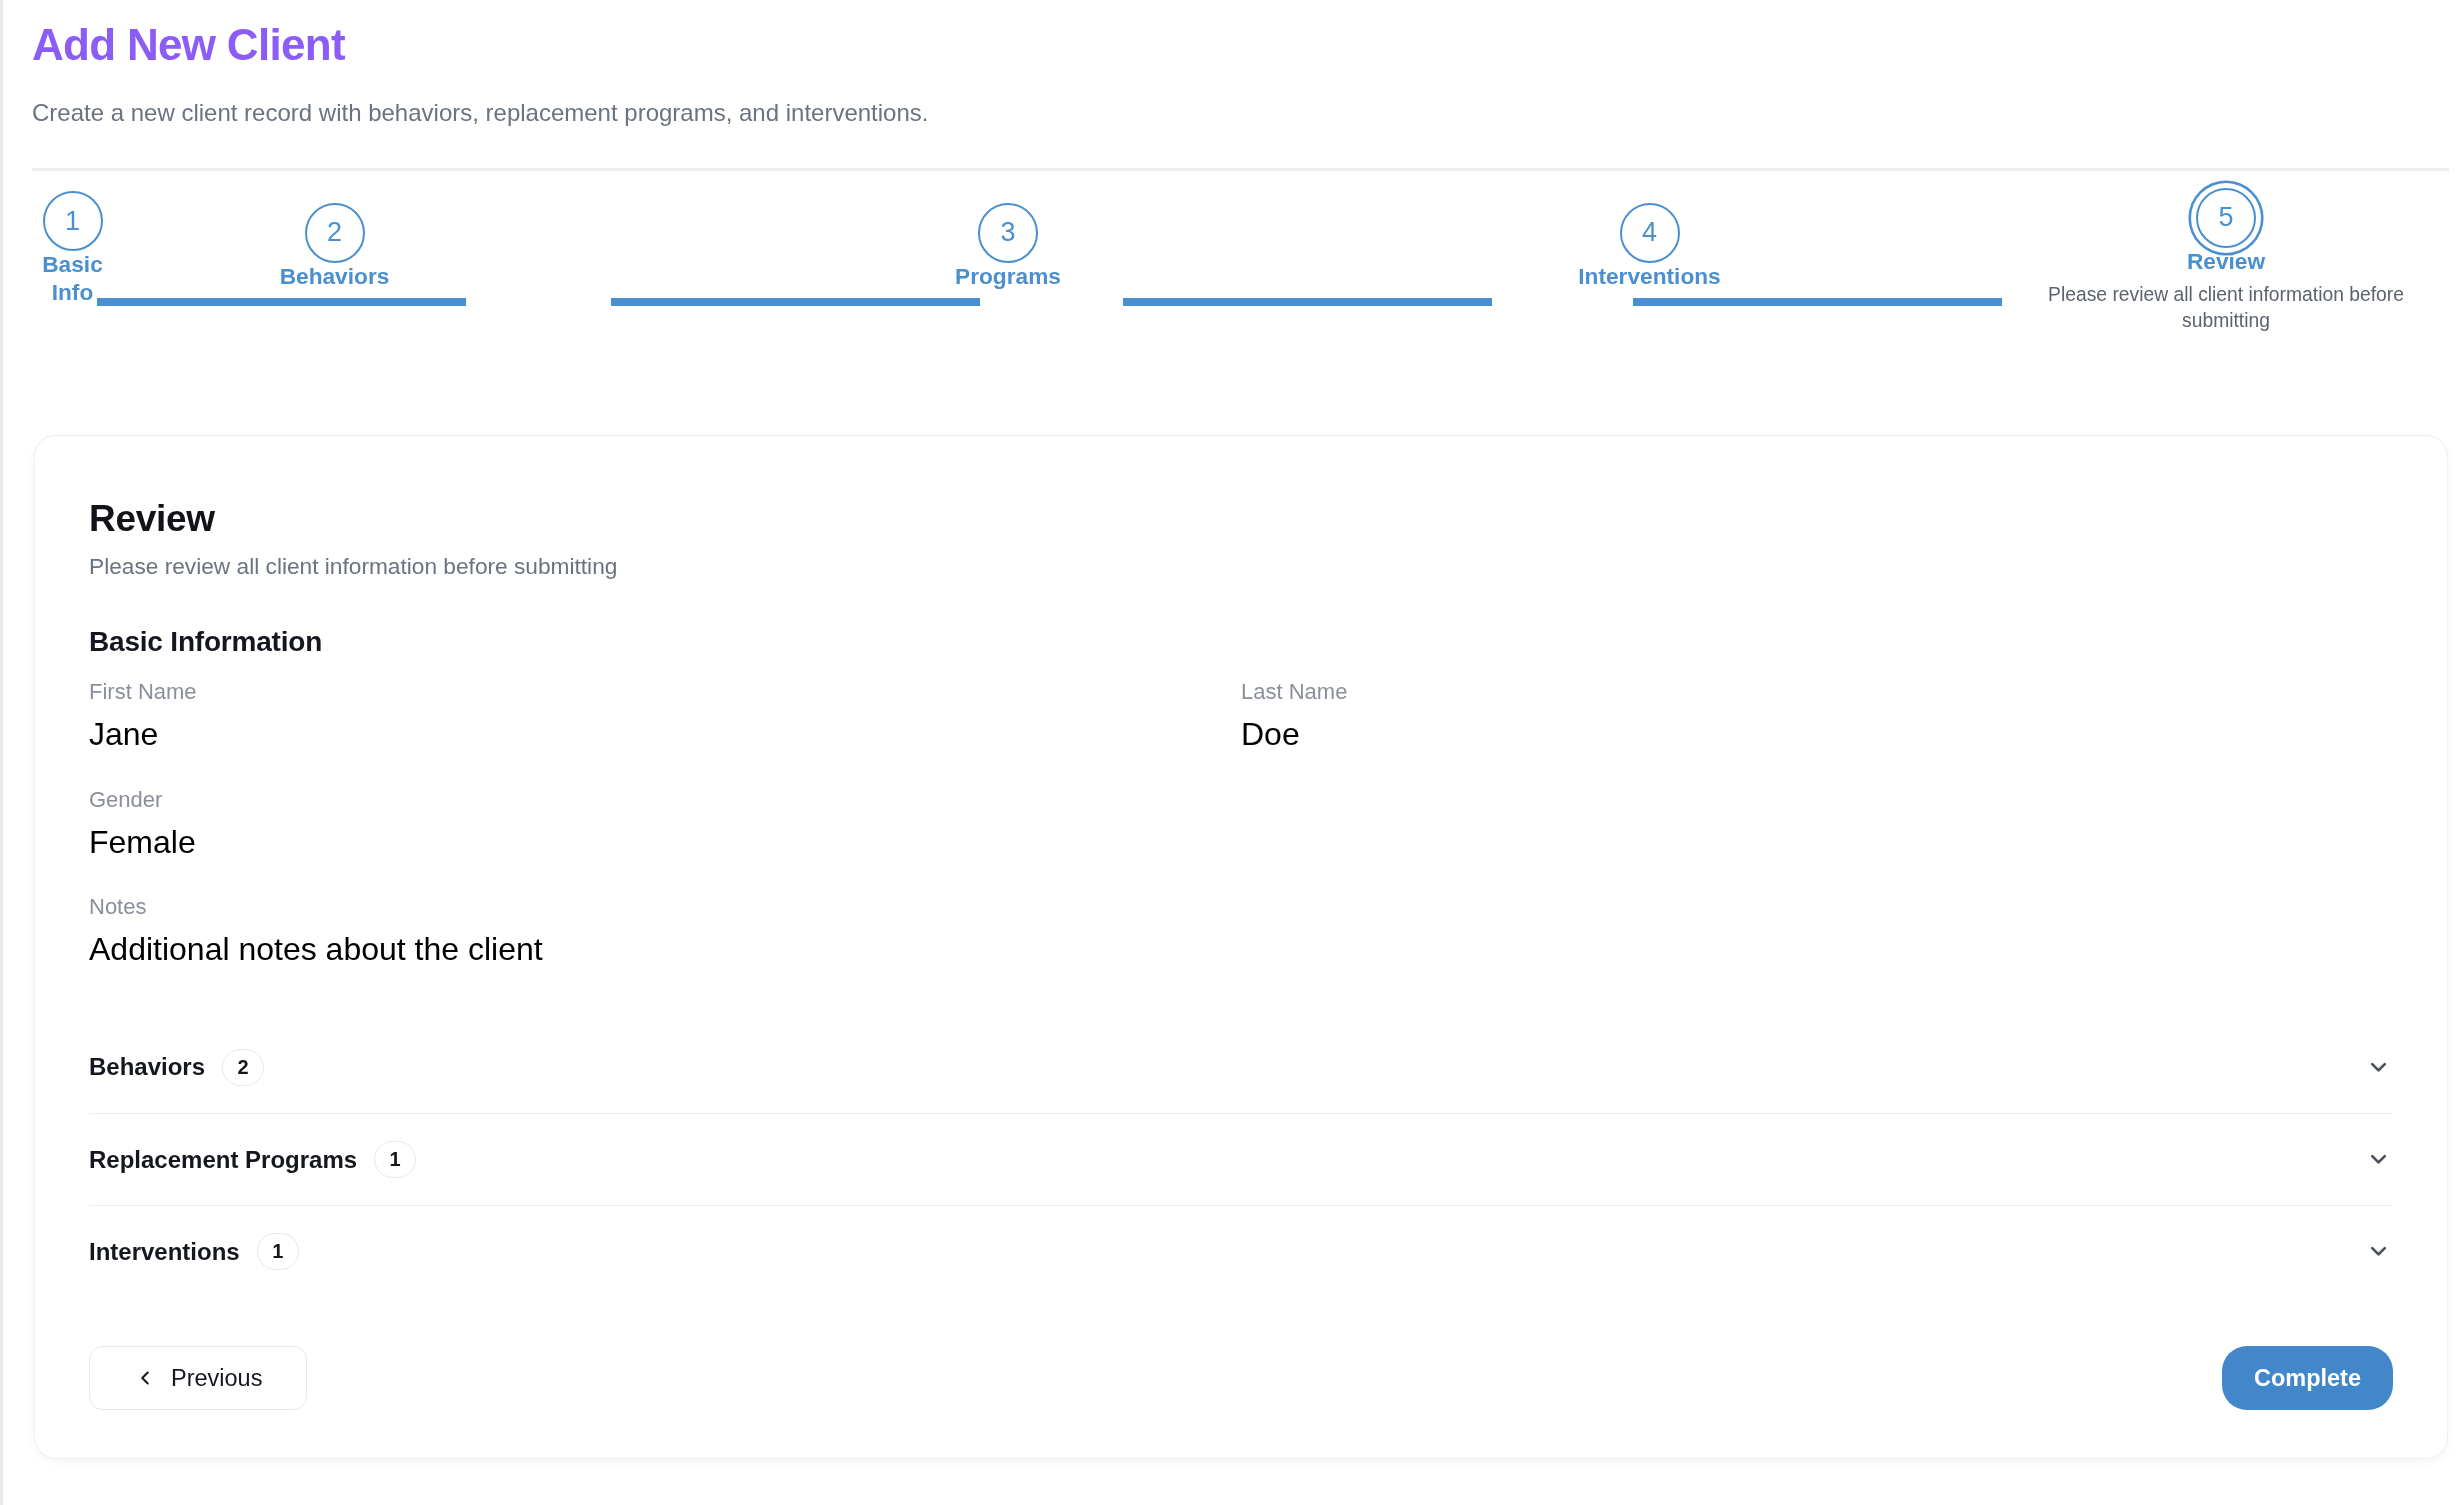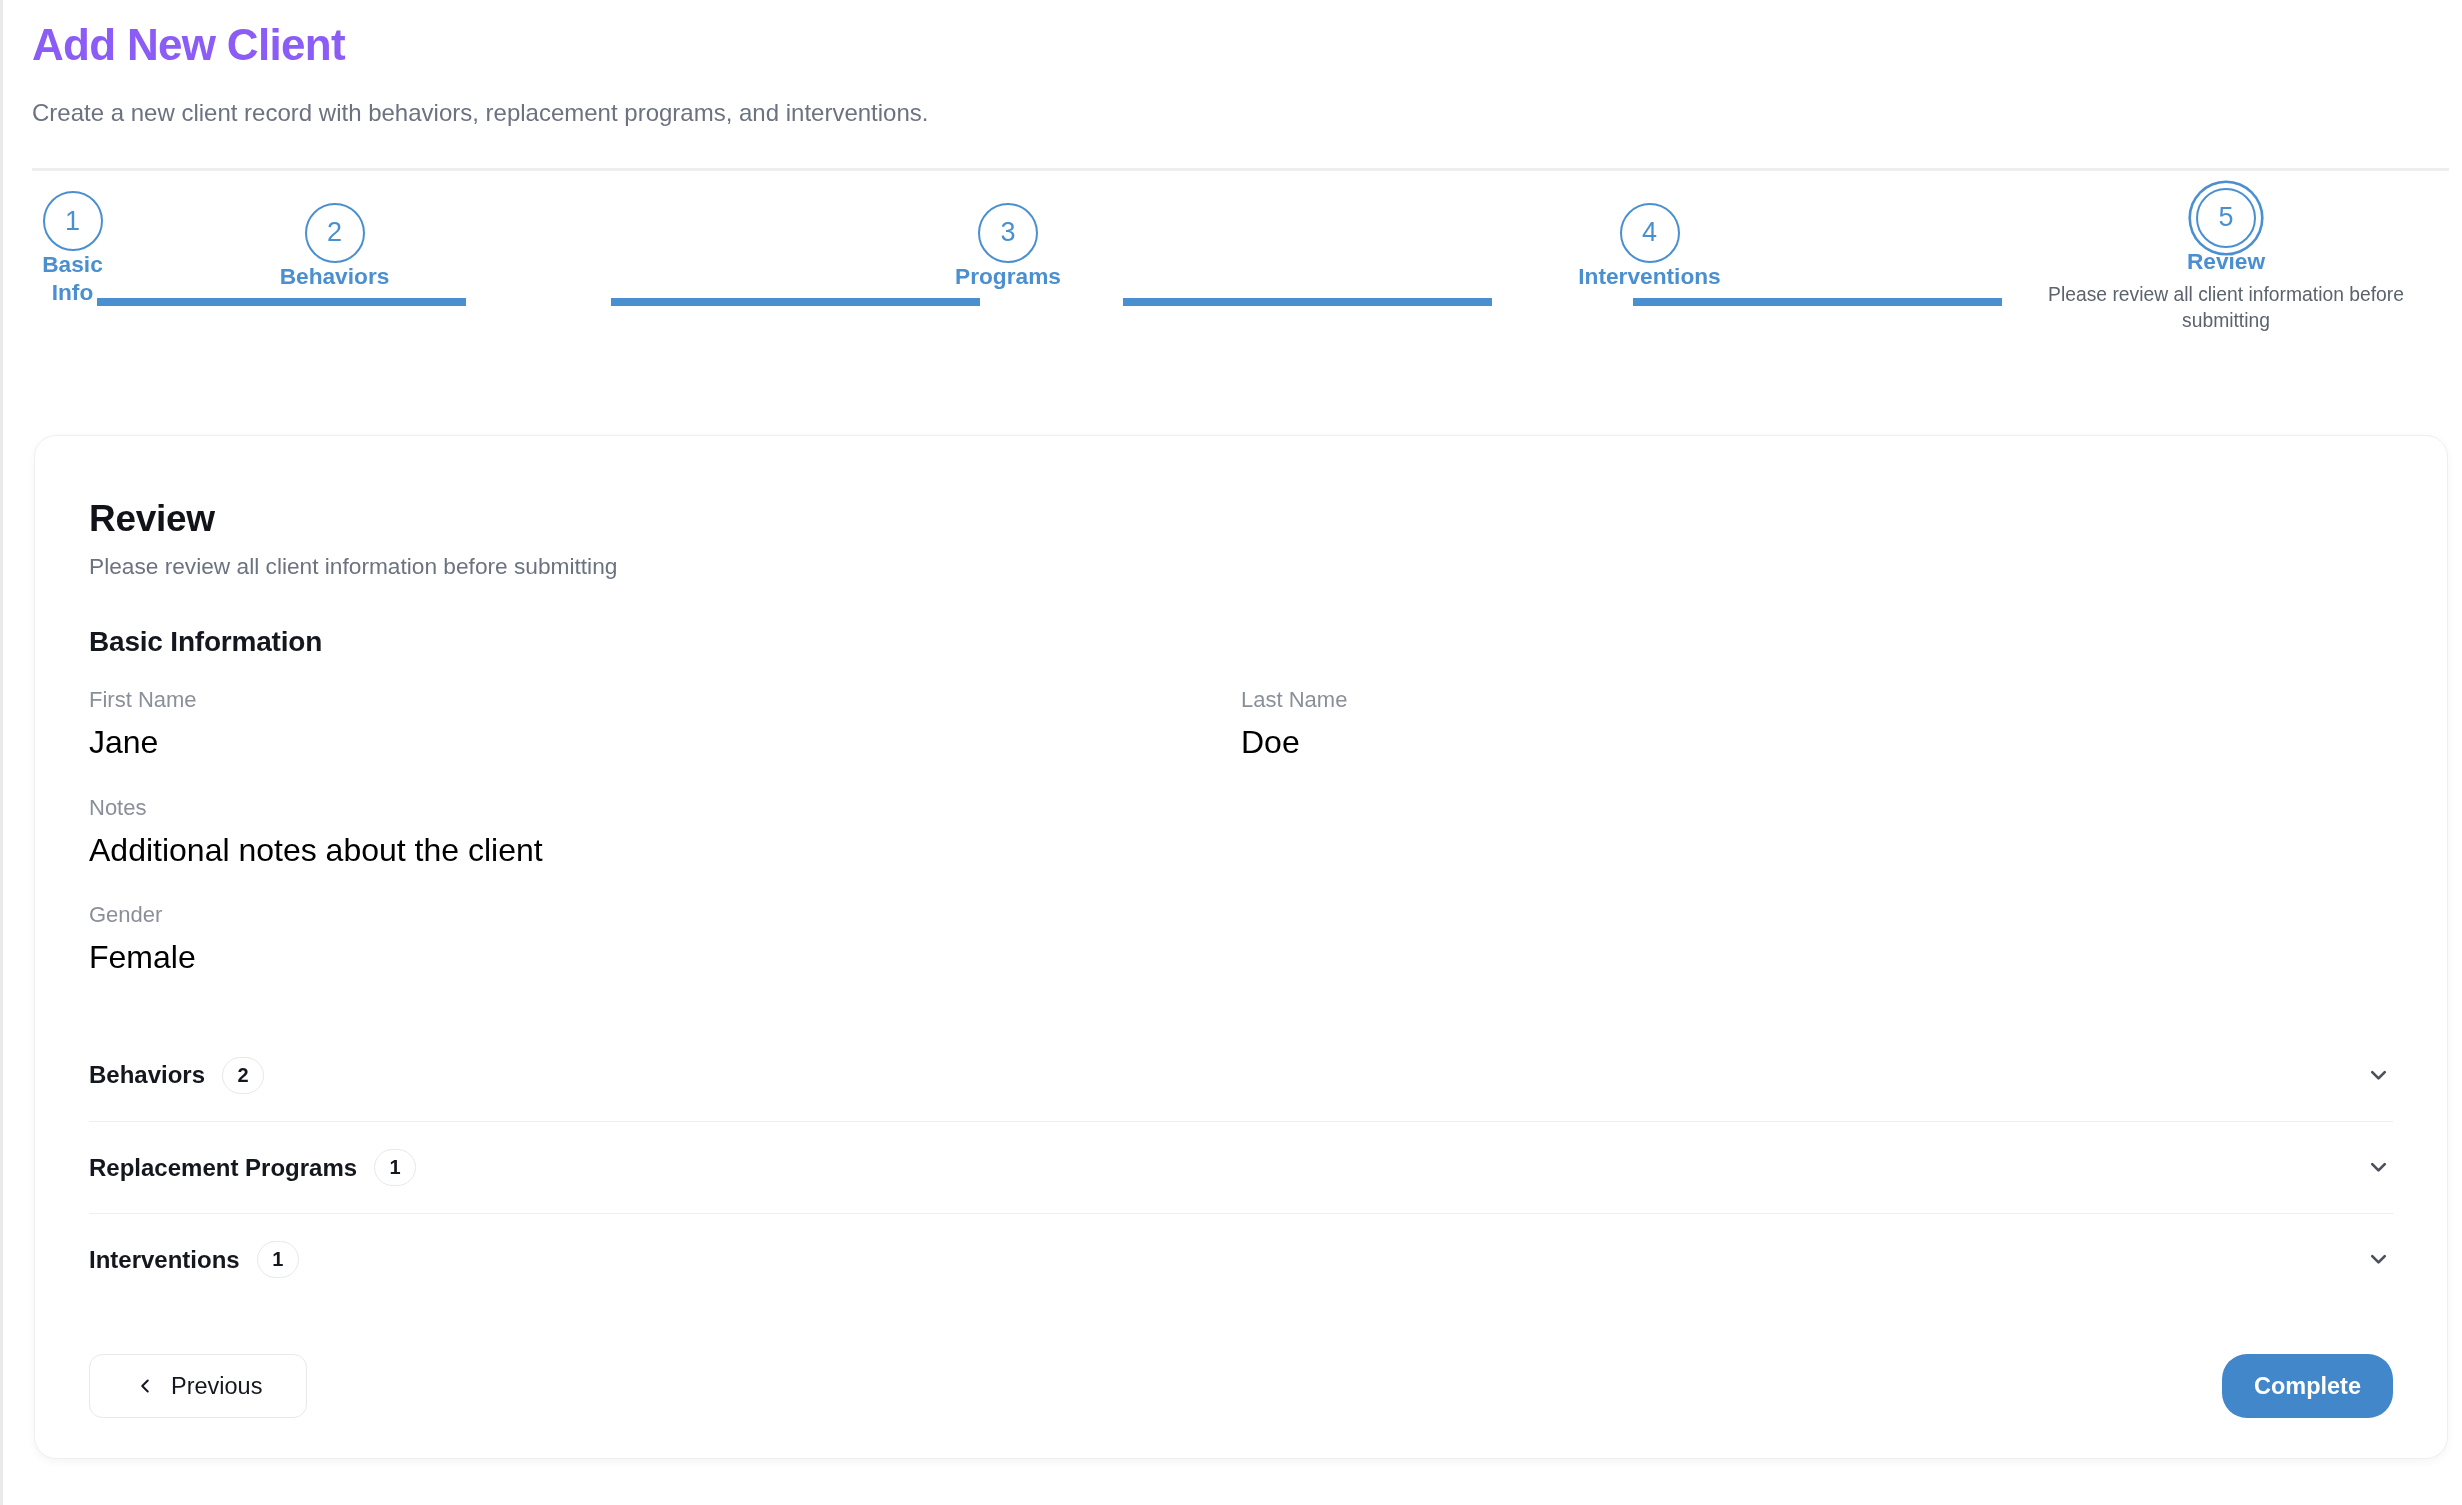--- a/index.html
+++ b/index.html
@@ -145,21 +145,21 @@
 
   .basic-heading {
     margin-top: 44px;
     font-size: 28px;
     font-weight: 700;
     color: #14171d;
     letter-spacing: -0.2px;
   }
 
   .field-grid {
-    margin-top: 28px;
+    margin-top: 20px;
     display: grid;
     grid-template-columns: 1fr 1fr;
     row-gap: 30px;
     column-gap: 0;
   }
   .field-full { grid-column: 1 / -1; }
   .field-label {
     font-size: 22px;
     color: #8a8f99;
     line-height: 1.3;
@@ -326,26 +326,26 @@
       <div class="field-grid">
         <div>
           <div class="field-label">First Name</div>
           <div class="field-value">Jane</div>
         </div>
         <div>
           <div class="field-label">Last Name</div>
           <div class="field-value">Doe</div>
         </div>
         <div class="field-full">
+          <div class="field-label">Gender</div>
+          <div class="field-value">Female</div>
+        </div>
+        <div class="field-full">
           <div class="field-label">Notes</div>
           <div class="field-value">Additional notes about the client</div>
-        </div>
-        <div class="field-full">
-          <div class="field-label">Gender</div>
-          <div class="field-value">Female</div>
         </div>
       </div>
 
       <div class="accordions">
 
         <div class="accordion-row">
           <span class="accordion-title">Behaviors</span>
           <span class="badge">2</span>
           <span class="chev">
             <svg width="25" height="25" viewBox="0 0 24 24" fill="none" stroke="#4b505a" stroke-width="2.6" stroke-linecap="round" stroke-linejoin="round">

